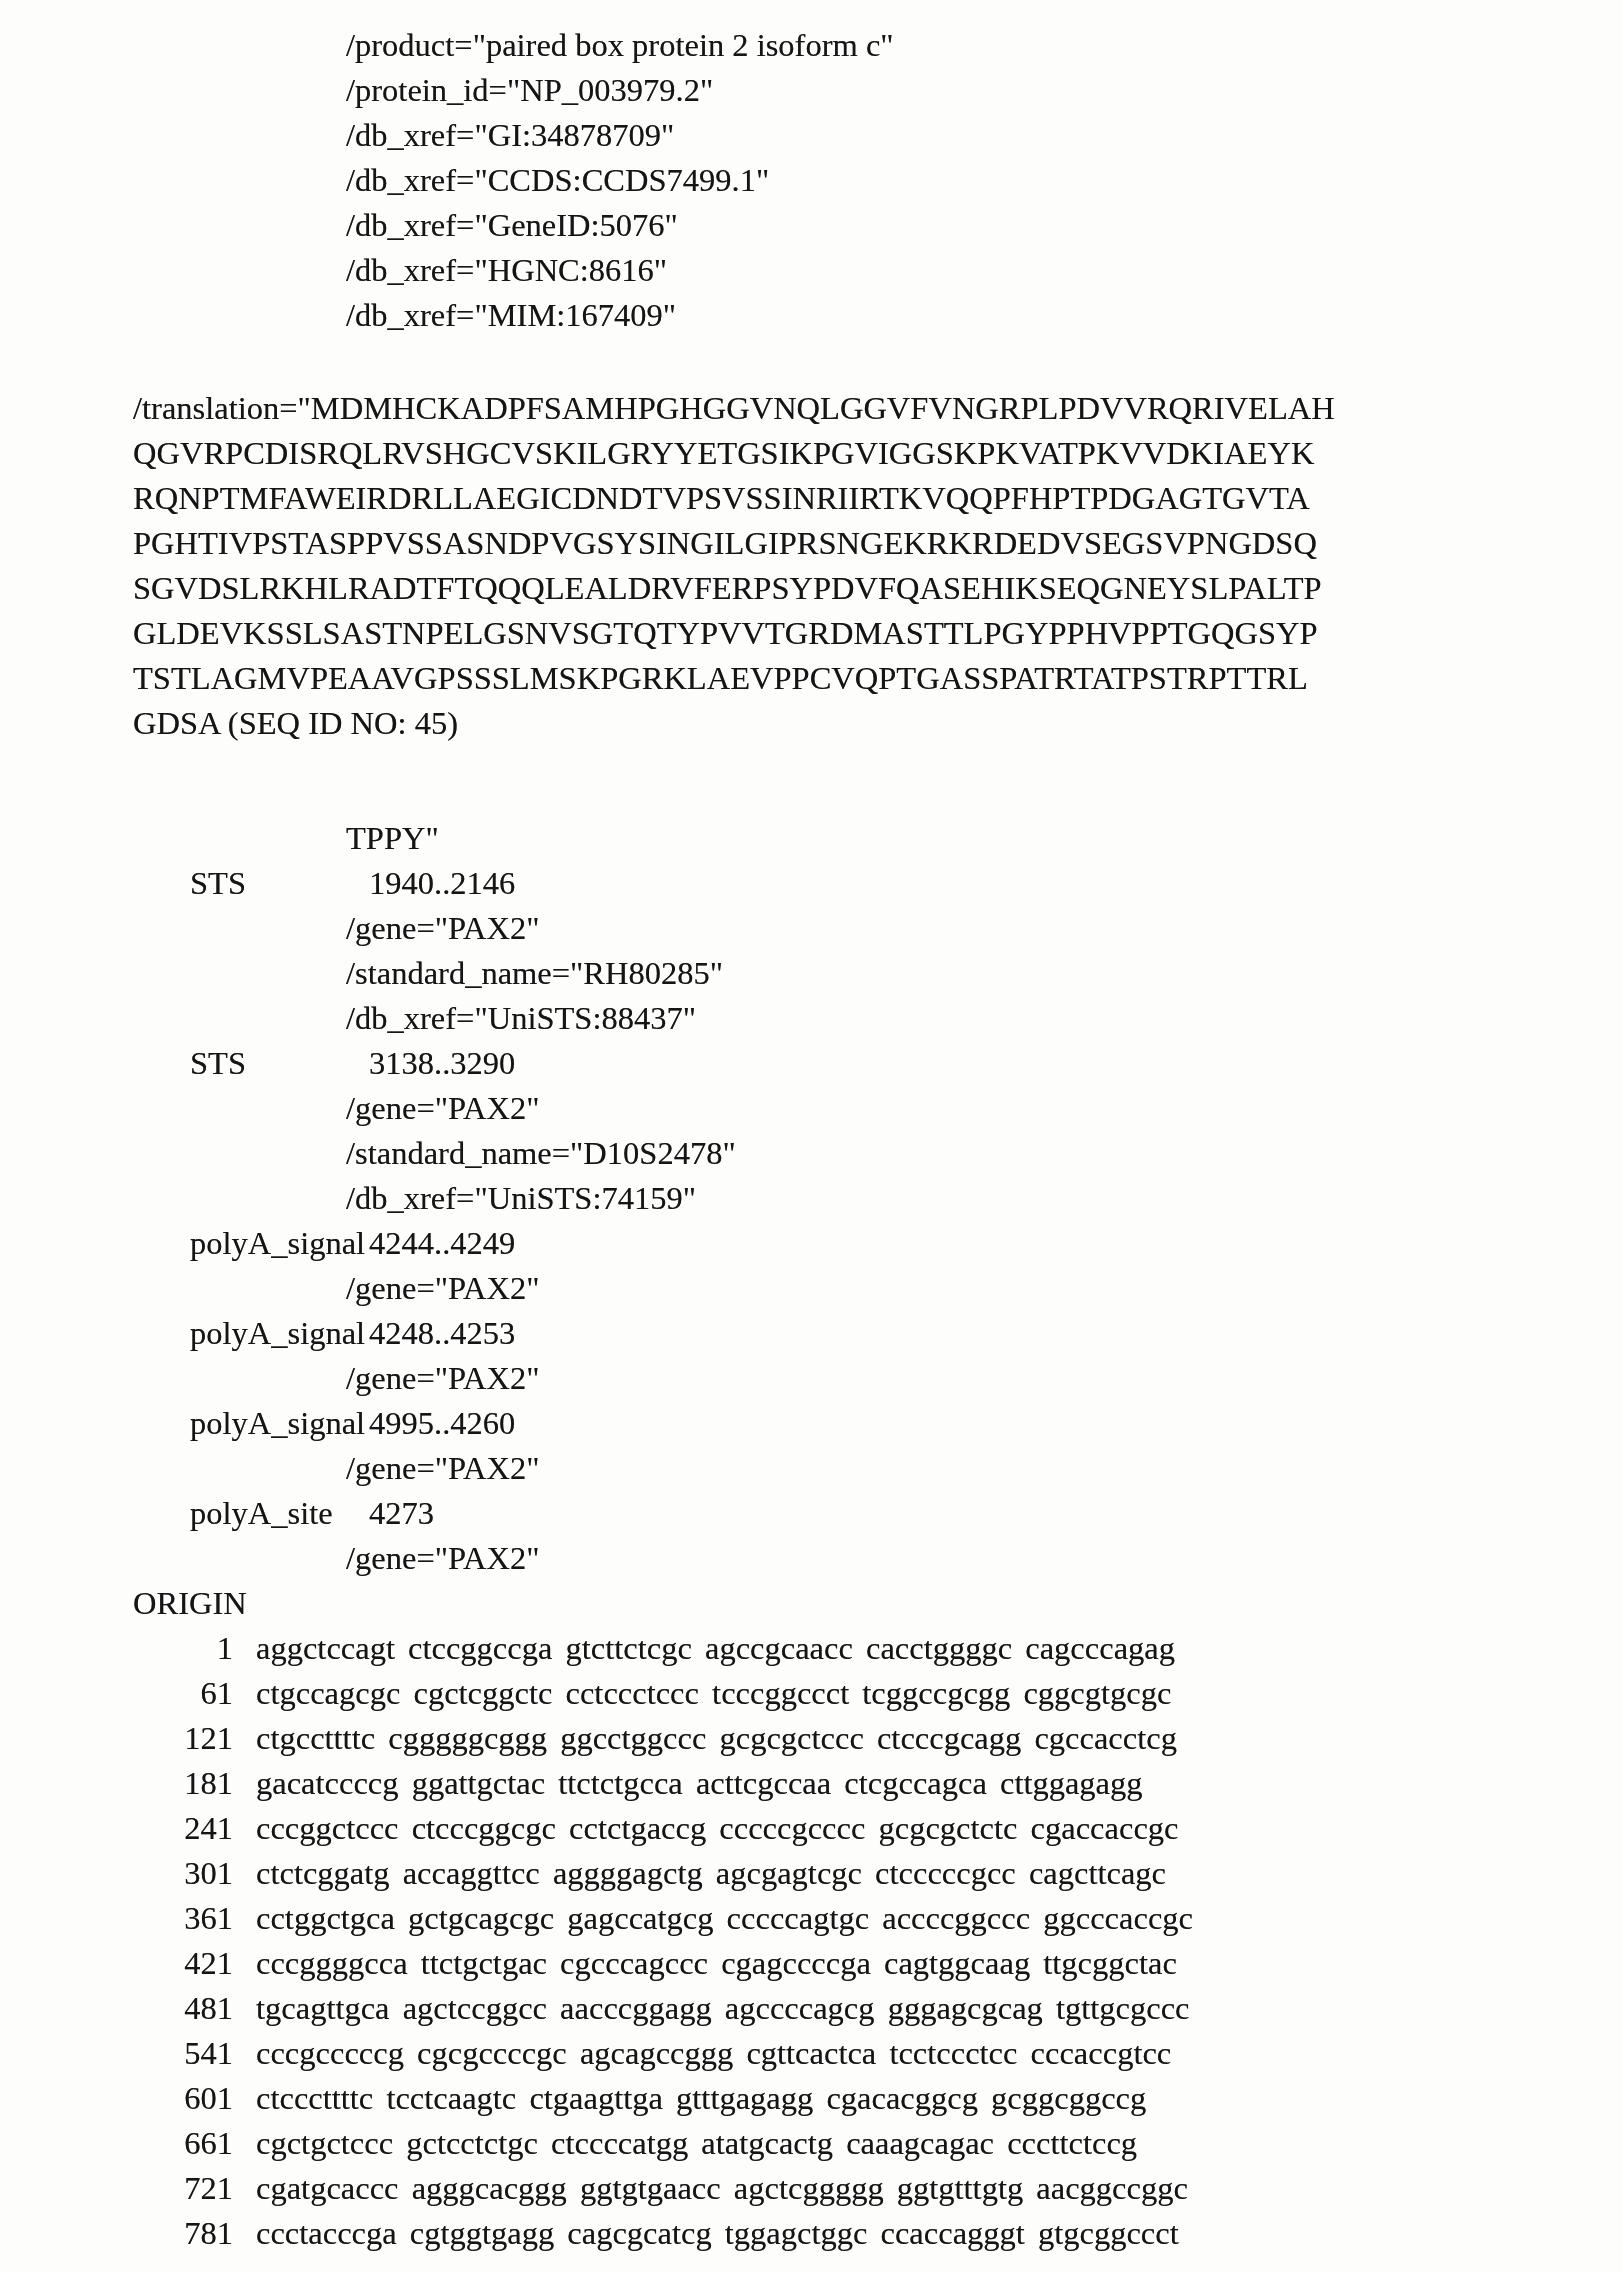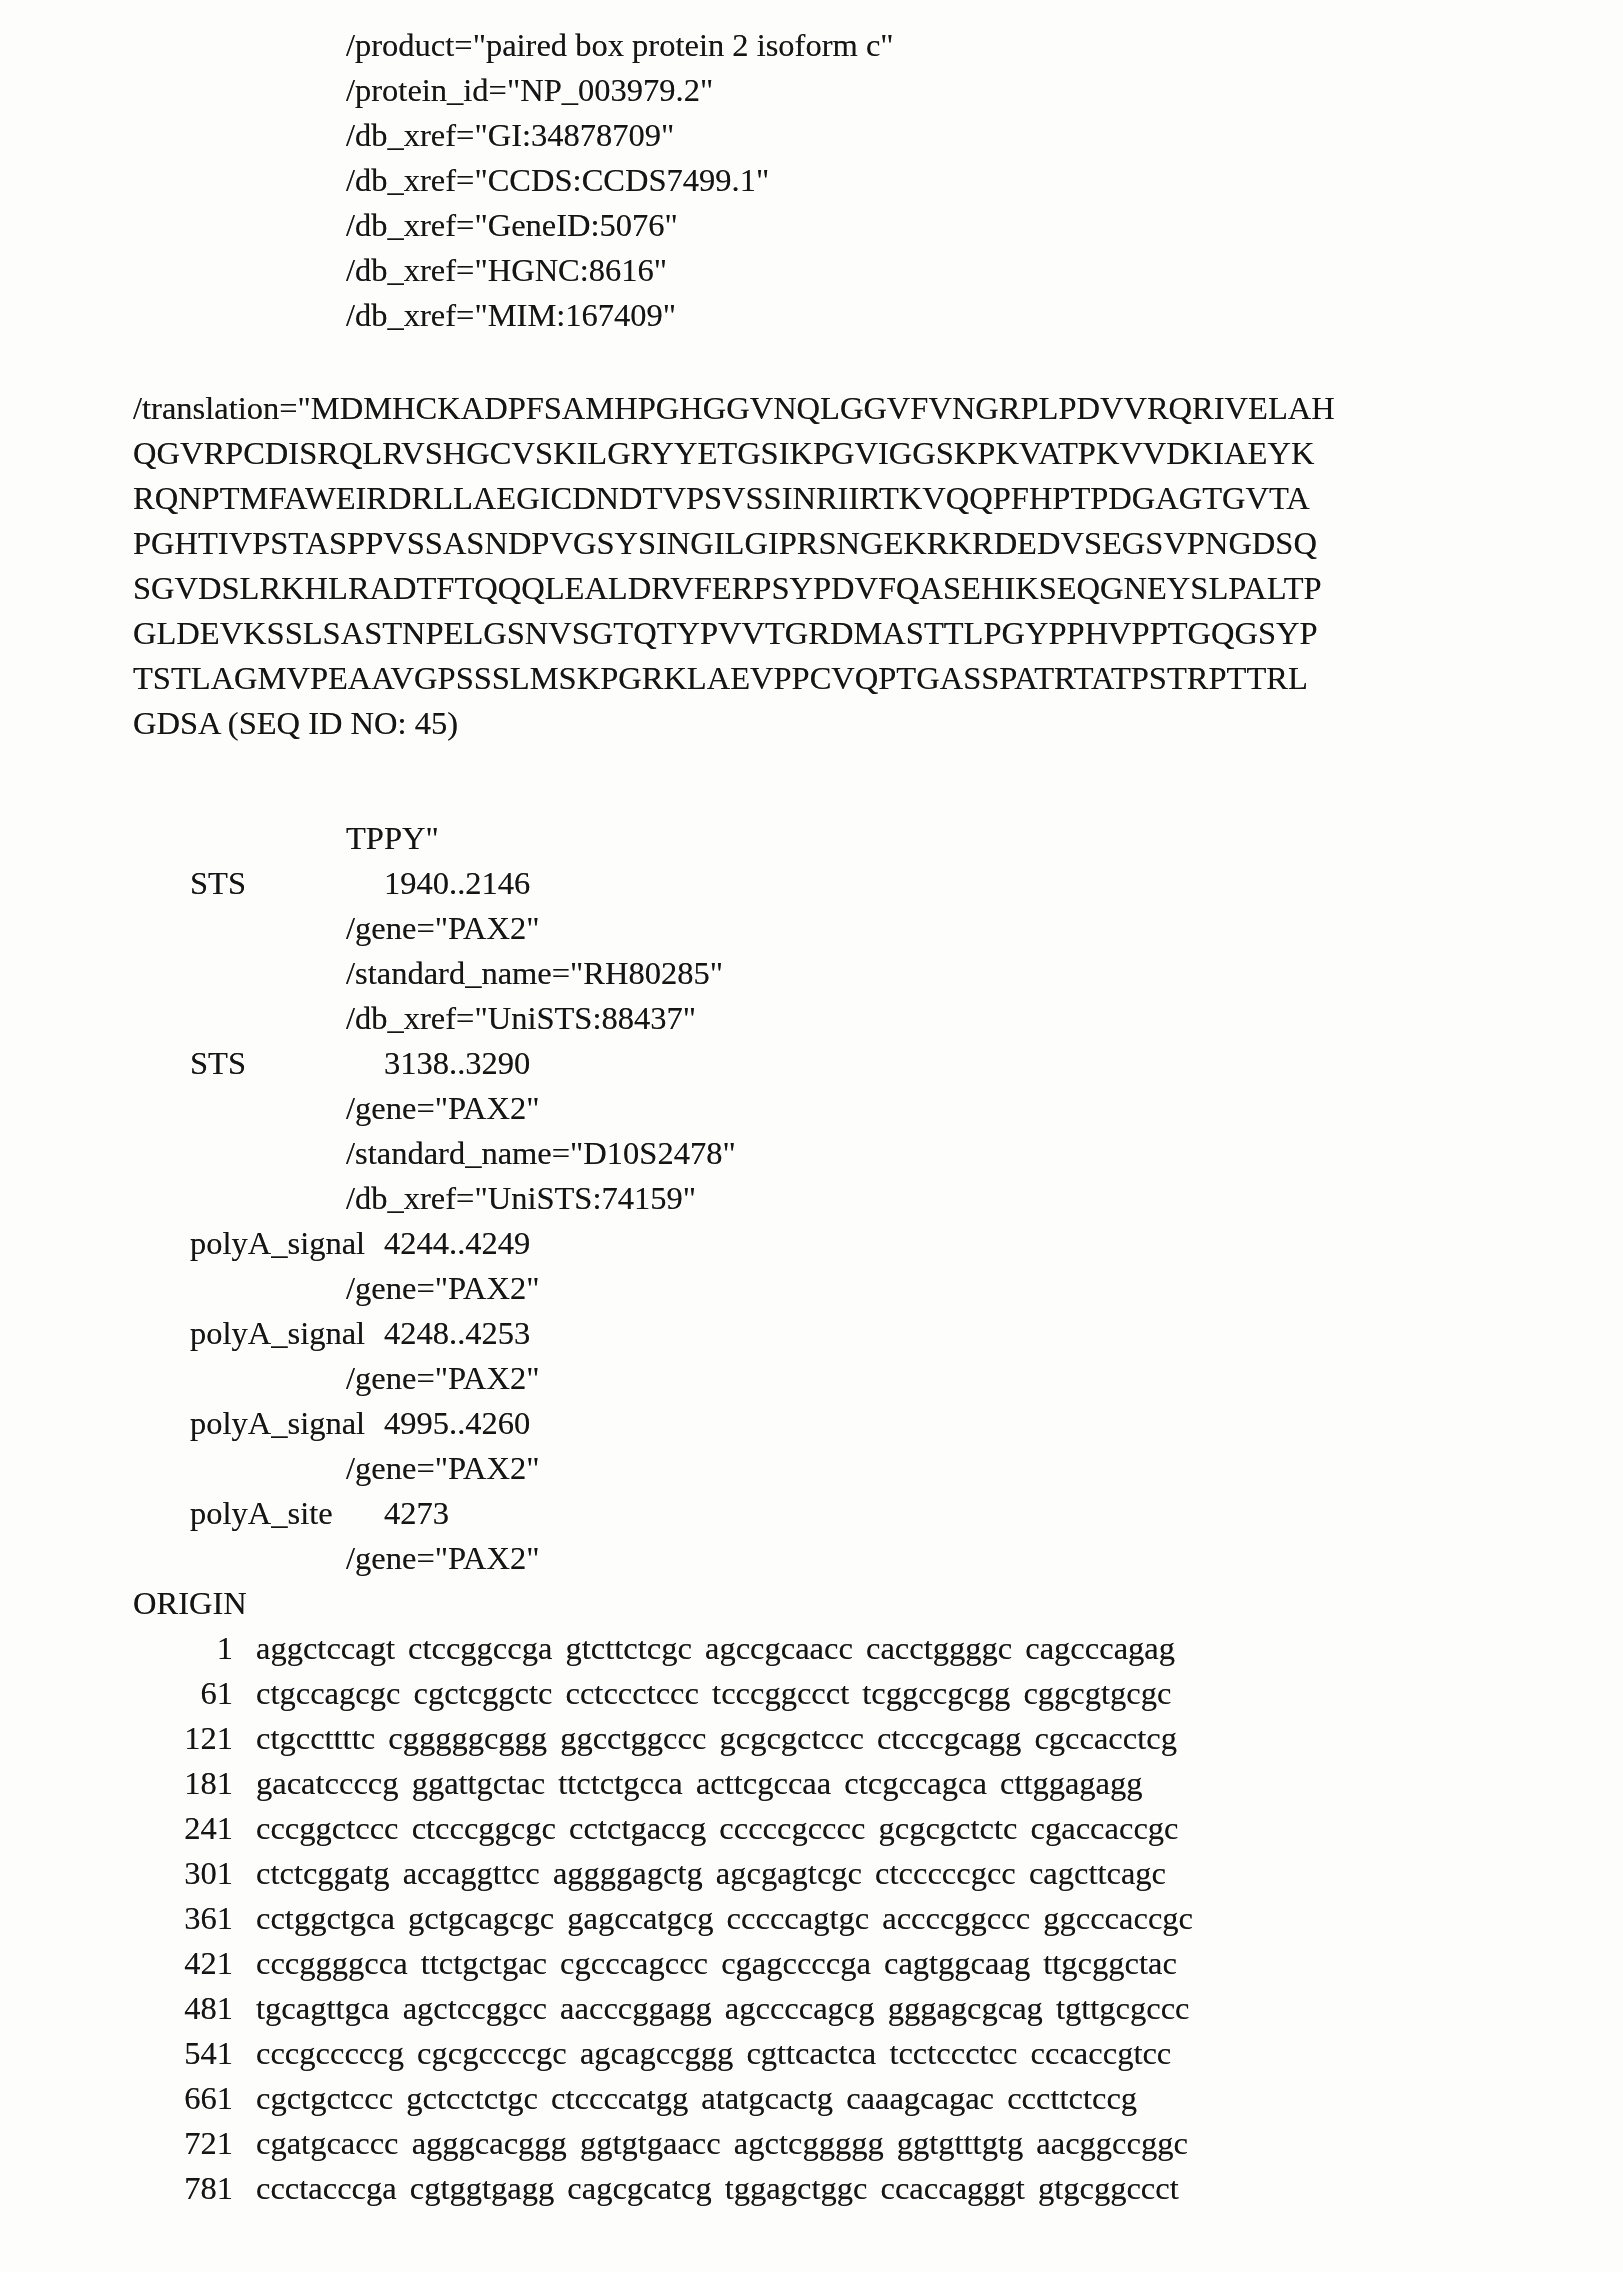--- a/index.html
+++ b/index.html
@@ -28,21 +28,21 @@
 
   
   .indent   { padding-left: 346px; }   
   .main     { padding-left: 133px; }   
   .feat-row { padding-left: 190px; }   
   .feat-qual{ padding-left: 346px; }   
 
   .feat-key {
     display: inline-block;
     min-width: 177px;
-    margin-right: 17px;
+    margin-right: 2px;
   }
 
   .translation { margin-top: 48px; }
   .features    { margin-top: 70px; }
 
   .seq-row  { padding-left: 108px; }
   .seq-num  {
     display: inline-block;
     width: 125px;
     text-align: right;
@@ -108,19 +108,20 @@
     <div class="line seq-row"><span class="seq-num">1</span><span class="seq-bases">aggctccagt ctccggccga gtcttctcgc agccgcaacc cacctggggc cagcccagag</span></div>
     <div class="line seq-row"><span class="seq-num">61</span><span class="seq-bases">ctgccagcgc cgctcggctc cctccctccc tcccggccct tcggccgcgg cggcgtgcgc</span></div>
     <div class="line seq-row"><span class="seq-num">121</span><span class="seq-bases">ctgccttttc cgggggcggg ggcctggccc gcgcgctccc ctcccgcagg cgccacctcg</span></div>
     <div class="line seq-row"><span class="seq-num">181</span><span class="seq-bases">gacatccccg ggattgctac ttctctgcca acttcgccaa ctcgccagca cttggagagg</span></div>
     <div class="line seq-row"><span class="seq-num">241</span><span class="seq-bases">cccggctccc ctcccggcgc cctctgaccg cccccgcccc gcgcgctctc cgaccaccgc</span></div>
     <div class="line seq-row"><span class="seq-num">301</span><span class="seq-bases">ctctcggatg accaggttcc aggggagctg agcgagtcgc ctcccccgcc cagcttcagc</span></div>
     <div class="line seq-row"><span class="seq-num">361</span><span class="seq-bases">cctggctgca gctgcagcgc gagccatgcg cccccagtgc accccggccc ggcccaccgc</span></div>
     <div class="line seq-row"><span class="seq-num">421</span><span class="seq-bases">cccggggcca ttctgctgac cgcccagccc cgagccccga cagtggcaag ttgcggctac</span></div>
     <div class="line seq-row"><span class="seq-num">481</span><span class="seq-bases">tgcagttgca agctccggcc aacccggagg agccccagcg gggagcgcag tgttgcgccc</span></div>
     <div class="line seq-row"><span class="seq-num">541</span><span class="seq-bases">cccgcccccg cgcgccccgc agcagccggg cgttcactca tcctccctcc cccaccgtcc</span></div>
+    <div class="line seq-row"><span class="seq-num">601</span><span class="seq-bases">ctcccttttc tcctcaagtc ctgaagttga gtttgagagg cgacacggcg gcggcggccg</span></div>
     <div class="line seq-row"><span class="seq-num">661</span><span class="seq-bases">cgctgctccc gctcctctgc ctccccatgg atatgcactg caaagcagac cccttctccg</span></div>
     <div class="line seq-row"><span class="seq-num">721</span><span class="seq-bases">cgatgcaccc agggcacggg ggtgtgaacc agctcggggg ggtgtttgtg aacggccggc</span></div>
     <div class="line seq-row"><span class="seq-num">781</span><span class="seq-bases">ccctacccga cgtggtgagg cagcgcatcg tggagctggc ccaccagggt gtgcggccct</span></div>
   </section>
 
 </div>
 
 
 </body></html>

